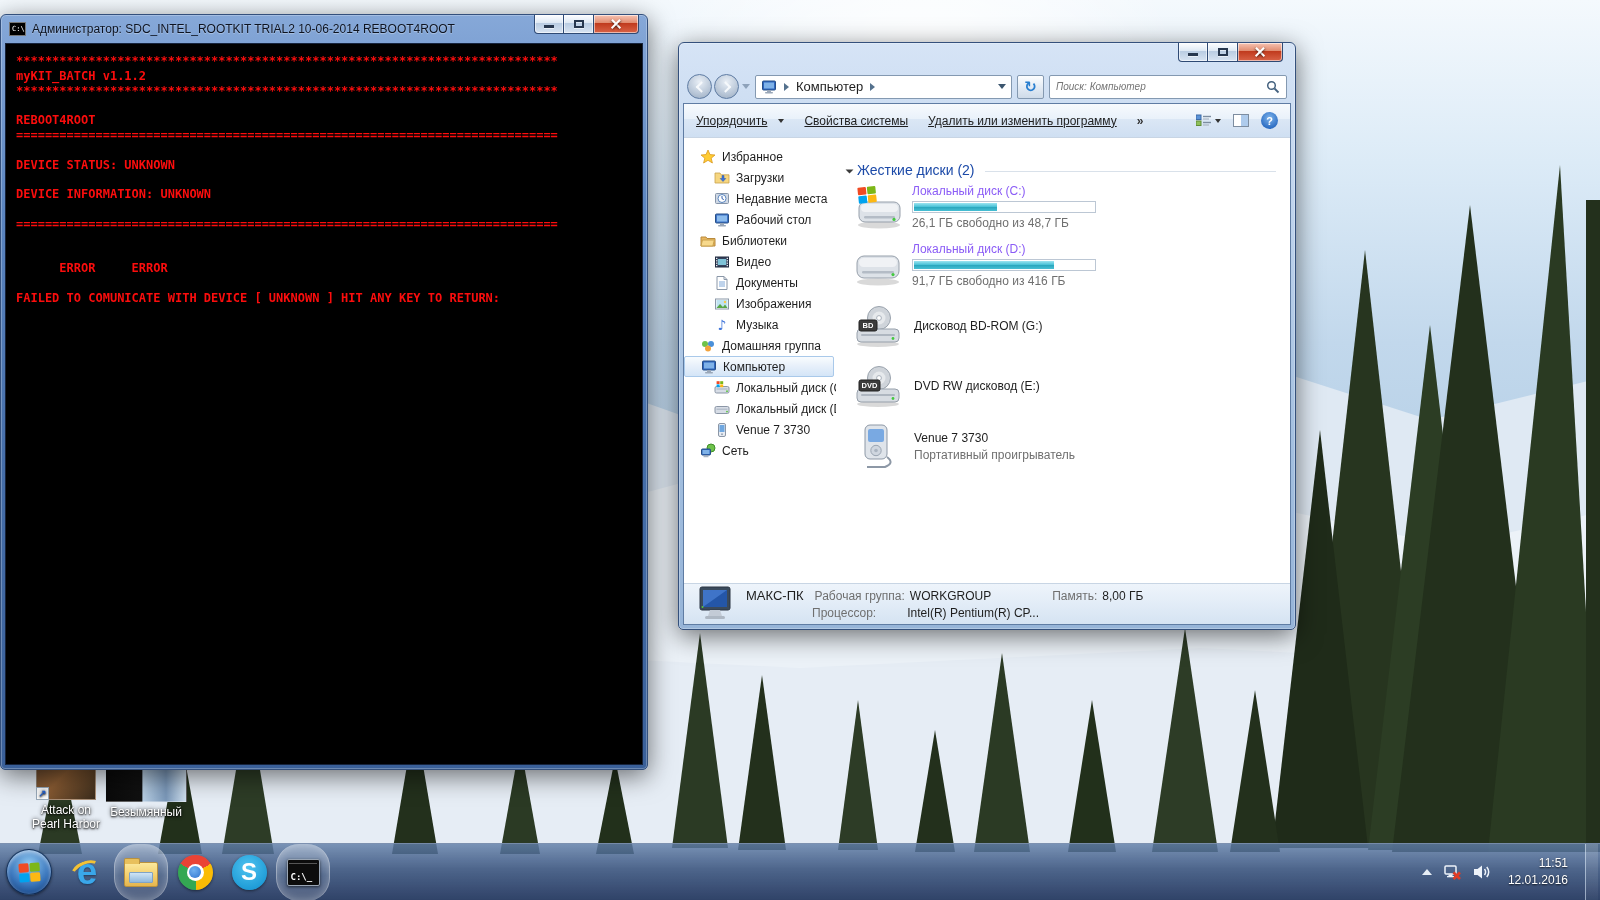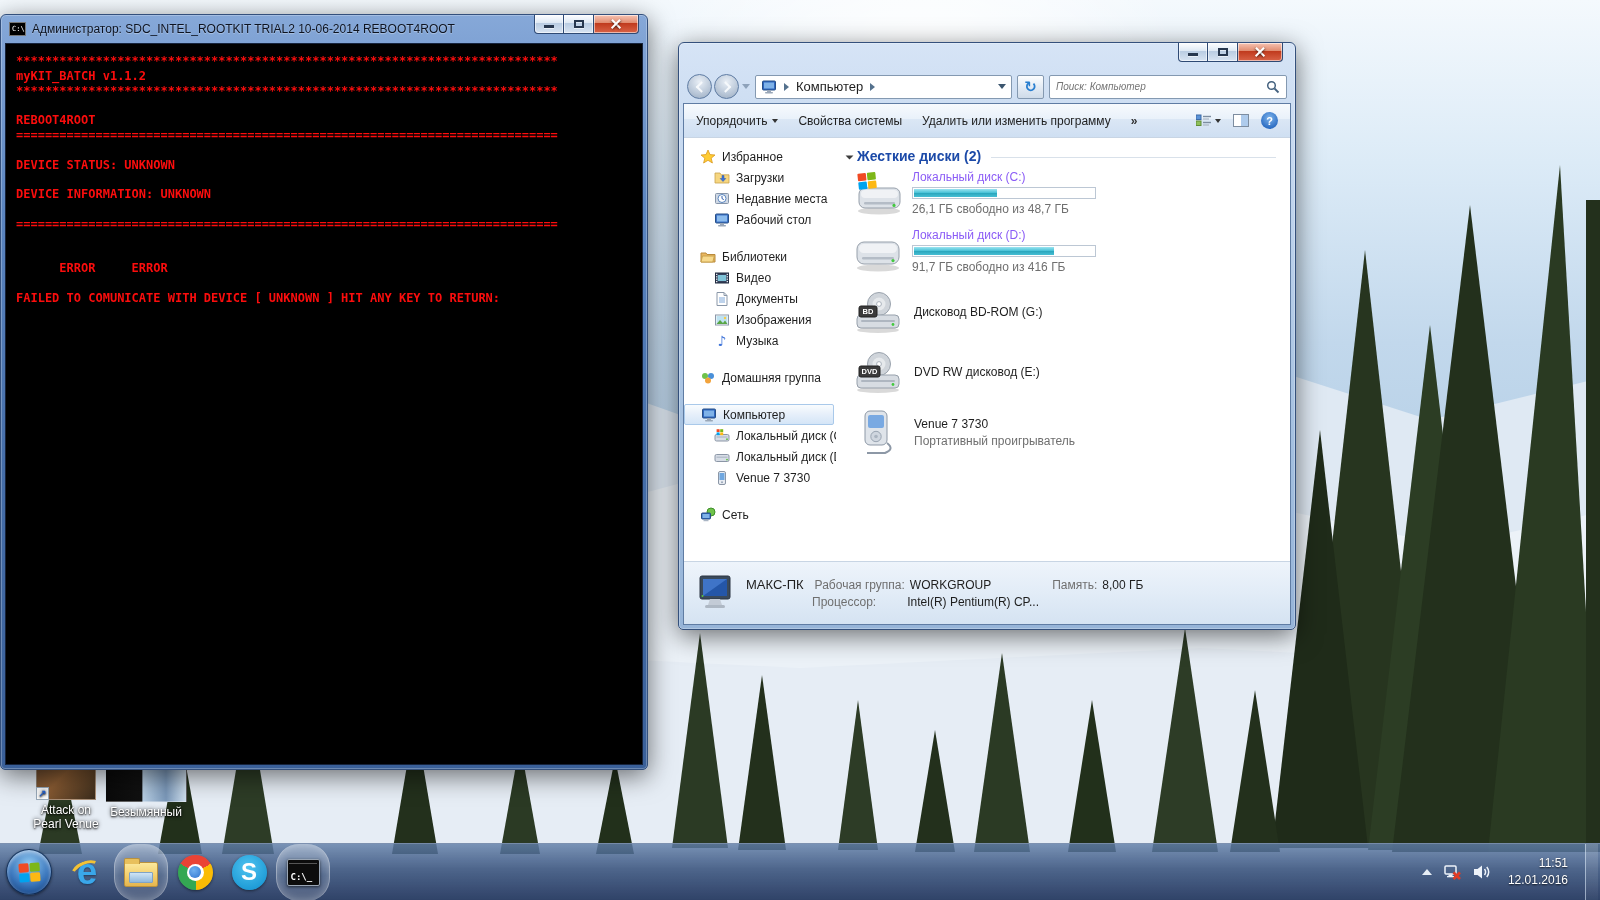--- a/index.html
+++ b/index.html
@@ -82,58 +82,58 @@
     color:#2a7fd0; font-size:15px; font-weight:bold; }
   .search-box { width:238px; height:24px; background:#fff; border:1px solid #8499b1; border-radius:2px; flex:none;
                 display:flex; align-items:center; padding:0 6px; }
   .search-box input { border:none; outline:none; flex:1; font-style:italic; color:#7b8aa0; font-size:10px;
                       font-family:"Liberation Sans",sans-serif; background:transparent; }
 
   .ex-client { position:absolute; left:4px; right:4px; top:60px; bottom:4px; background:#fff;
                border:1px solid #5f7ca3; display:flex; flex-direction:column; }
   .toolbar { height:34px; flex:none; display:flex; align-items:center; padding:0 12px; gap:20px; font-size:12px; color:#1e1e1e;
     background:linear-gradient(180deg,#f7fafd 0%,#e9f1fa 45%,#dbe7f5 46%,#cfdff2 100%); border-bottom:1px solid #c8d5e4; }
-  .tb-item { display:flex; align-items:center; gap:5px; white-space:nowrap; }
+  .tb-item { display:flex; align-items:center; gap:11px; white-space:nowrap;text-decoration:underline; }
   .tb-caret { width:0; height:0; border-left:3.5px solid transparent; border-right:3.5px solid transparent;
               border-top:4px solid #333; }
   .tb-overflow { font-weight:bold; color:#333; }
   .tb-right { margin-left:auto; display:flex; align-items:center; gap:12px; }
   .views-icon { display:flex; align-items:center; gap:4px; }
   .help-circle { width:17px; height:17px; border-radius:50%; background:radial-gradient(circle at 50% 35%,#7db4ec,#2f6fc4 70%);
                  color:#fff; font-size:11px; font-weight:bold; display:grid; place-items:center; }
   .preview-icon { width:16px; height:13px; border:1px solid #7d8da0; background:#fff; position:relative; }
   .preview-icon::after { content:""; position:absolute; right:0; top:0; bottom:0; width:7px; background:#aecbec; }
 
   .ex-main { flex:1; display:flex; min-height:0; }
   .sidebar { width:152px; flex:none; padding:8px 2px 0 0; font-size:12px; color:#1e1e1e; overflow:hidden; }
   .side-row { height:21px; display:flex; align-items:center; gap:6px; padding-left:16px; white-space:nowrap; }
   .side-row.child { padding-left:30px; }
-  .side-row.gap-top { margin-top:16px; }
+  .side-row.gap-top { }
   .side-row.selected { background:linear-gradient(180deg,#f9fcfe 0%,#e6effa 50%,#d4e5f7 100%);
                        border:1px solid #a9c9ea; border-radius:2px; }
   .side-ico { width:16px; height:16px; flex:none; display:grid; place-items:center; }
   .note-glyph { color:#3f74d9; font-size:14px; line-height:14px; font-weight:bold; }
 
   .content { flex:1; padding:8px 10px 0 8px; min-width:0; }
-  .section-header { display:flex; align-items:center; margin:2px 0 6px;font-weight:bold; }
+  .section-header { display:flex; align-items:center; margin:16px 0 6px; }
   .sec-tri { width:7px; height:7px; border-left:7px solid transparent; border-bottom:7px solid #3c3c3c;
              transform:rotate(45deg) scale(.8); margin:0 4px 2px 2px; flex:none; }
   .sec-title { font-size:14px; color:#1c4aa8; white-space:nowrap; }
   .sec-rule { flex:1; height:1px; background:#d9e1ea; margin:2px 4px 0 10px; }
   .drive-item { display:flex; gap:8px; margin:2px 0 12px 8px; align-items:center; }
   .ico48 { width:52px; height:46px; flex:none; }
   .drive-info { font-size:12px; }
   .drive-name { color:#8b5cf6; margin-bottom:3px; }
   .drive-bar { width:184px; height:12px; border:1px solid #bcc7d4; background:#fff; padding:1px; }
   .drive-bar-fill { height:100%; background:linear-gradient(180deg,#9ce4f0 0%,#4cc3d8 45%,#2ba7be 55%,#47bfd4 100%); }
   .drive-size { color:#6f6f6f; margin-top:3px; }
   .device-item { display:flex; gap:10px; margin:4px 0 8px 8px; align-items:center; height:52px; font-size:12px; color:#1e1e1e; }
   .device-sub { color:#6f6f6f; margin-top:3px; }
 
-  .statusbar { height:63px; flex:none; display:flex; align-items:center; gap:10px; padding:0 12px;
+  .statusbar { height:41px; flex:none; display:flex; align-items:center; gap:10px; padding:0 12px;
     background:linear-gradient(180deg,#eef4fb 0%,#e2ecf7 50%,#d5e3f2 100%); border-top:1px solid #c8d5e4; font-size:12px; }
   .sb-label { color:#6f6f6f; }
   .sb-val { color:#1e1e1e; }
   .sb-name { font-size:13px; color:#1e1e1e; margin-right:6px; }
   .sb-row { display:flex; align-items:baseline; gap:5px; }
   .sb-row2 { margin-top:3px; padding-left:66px;gap:31px; }
   .sb-mem { margin-left:56px; display:flex; gap:5px; }
 
   
   .taskbar { position:absolute; left:0; right:0; bottom:0; height:57px; display:flex; align-items:center;
@@ -215,21 +215,21 @@
     </g>
   </svg>
 
   <div class="desk-icon" style="left:6px; top:764px;">
     <div class="thumb thumb-pearl">
       <div class="shortcut-badge">
           <span class="glyph">↗</span>
         </div>
     </div>
     <div>Attack on</div>
-    <div>Pearl Venue</div>
+    <div>Pearl Harbor</div>
   </div>
   <div class="desk-icon" style="left:99px; top:768px; width:94px;">
     <div class="thumb thumb-screenshot"></div>
     <div>Безымянный</div>
   </div>
 
   <div class="win console-win">
     <div class="console-titlebar">
       <div class="cmd-ico-small">
           <span>C:\</span>

